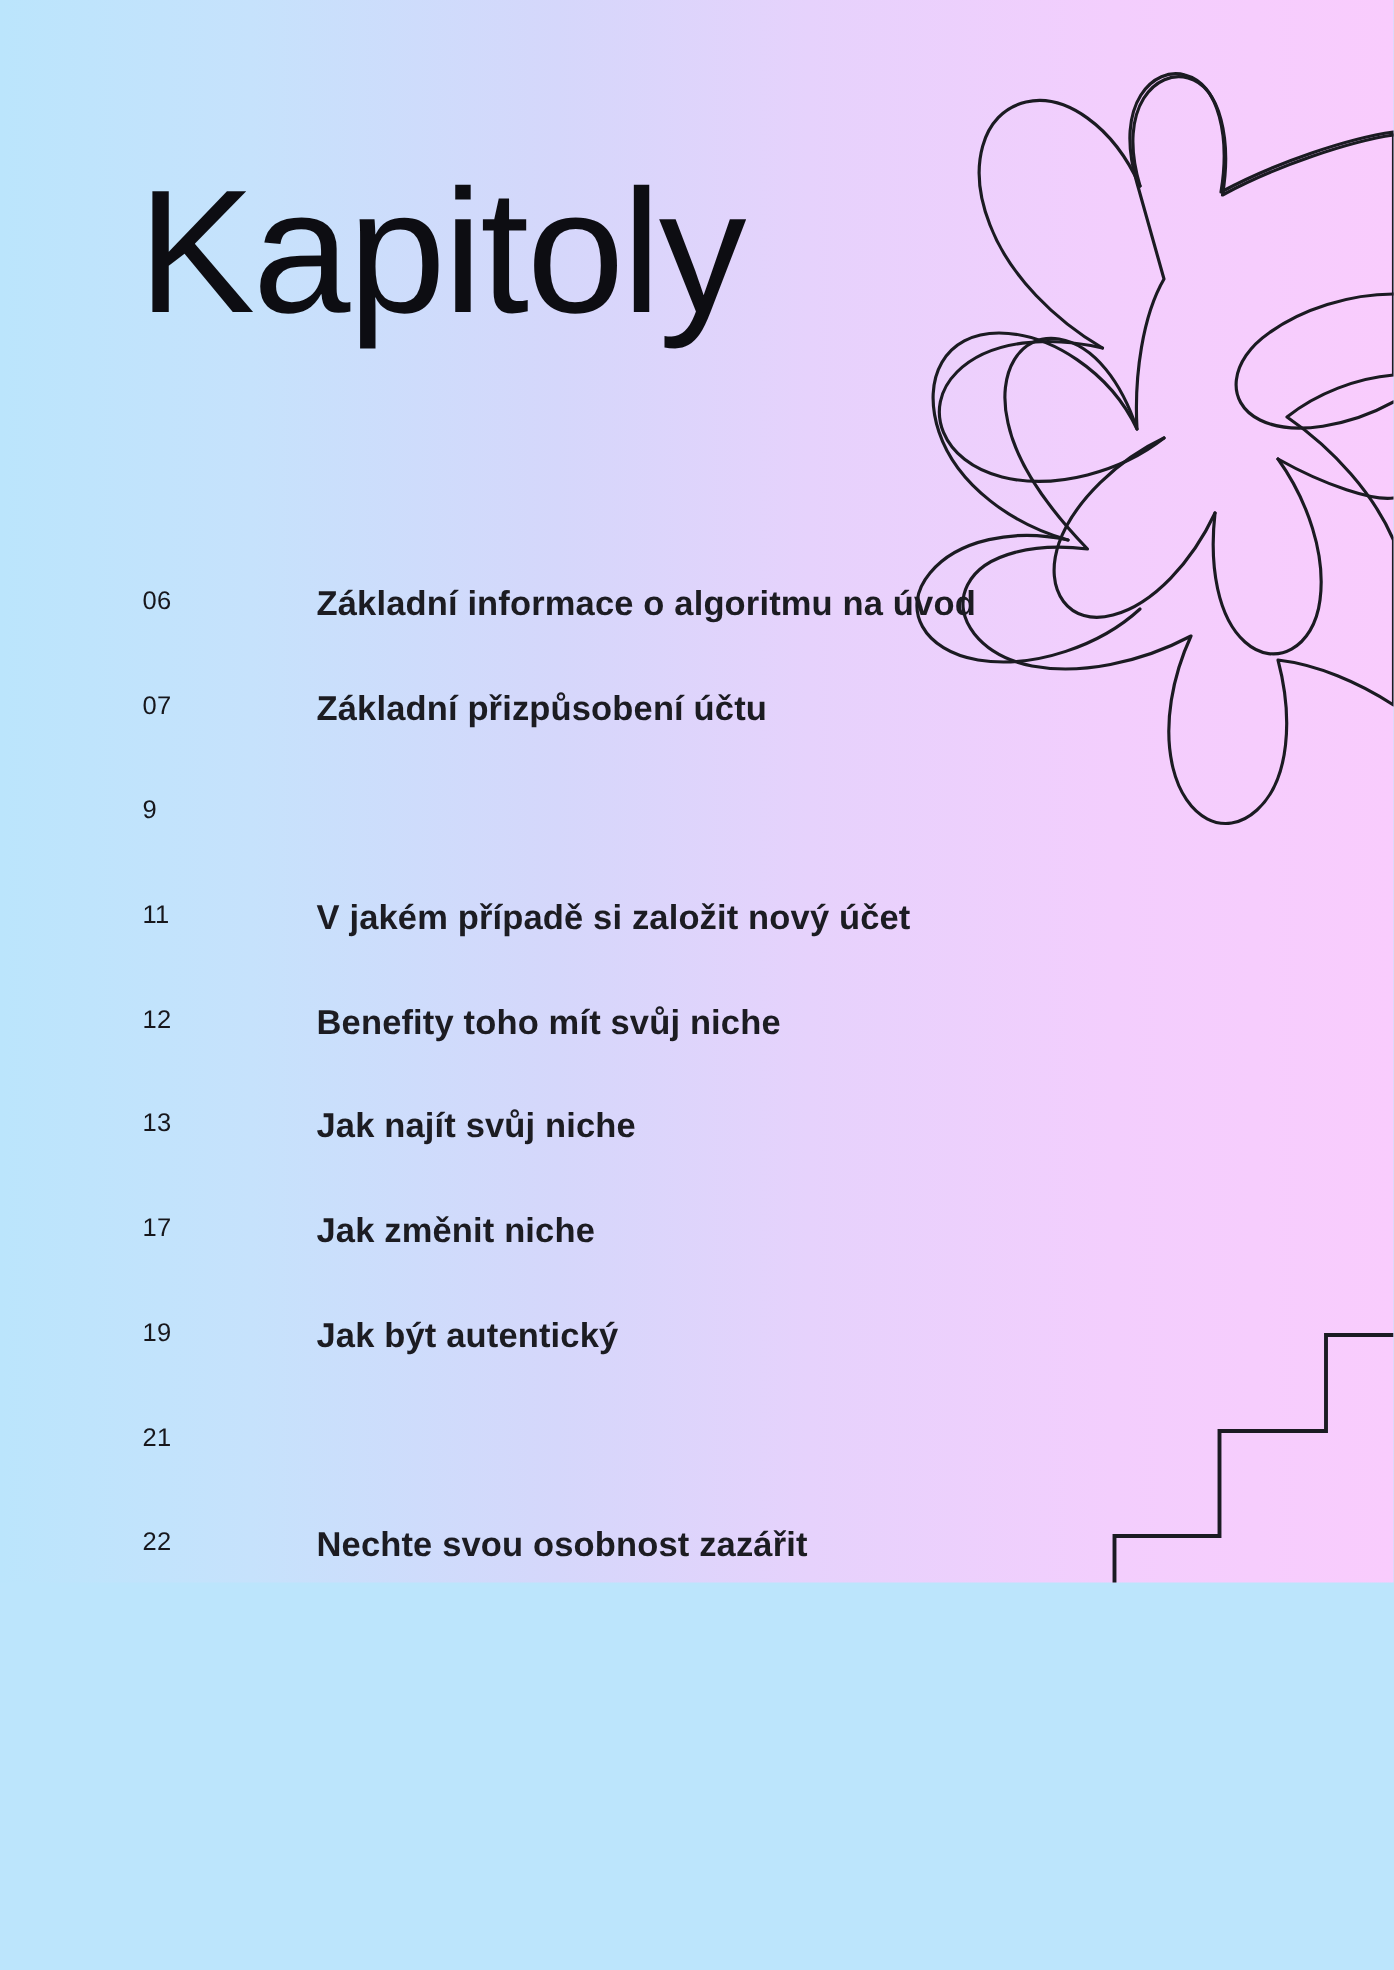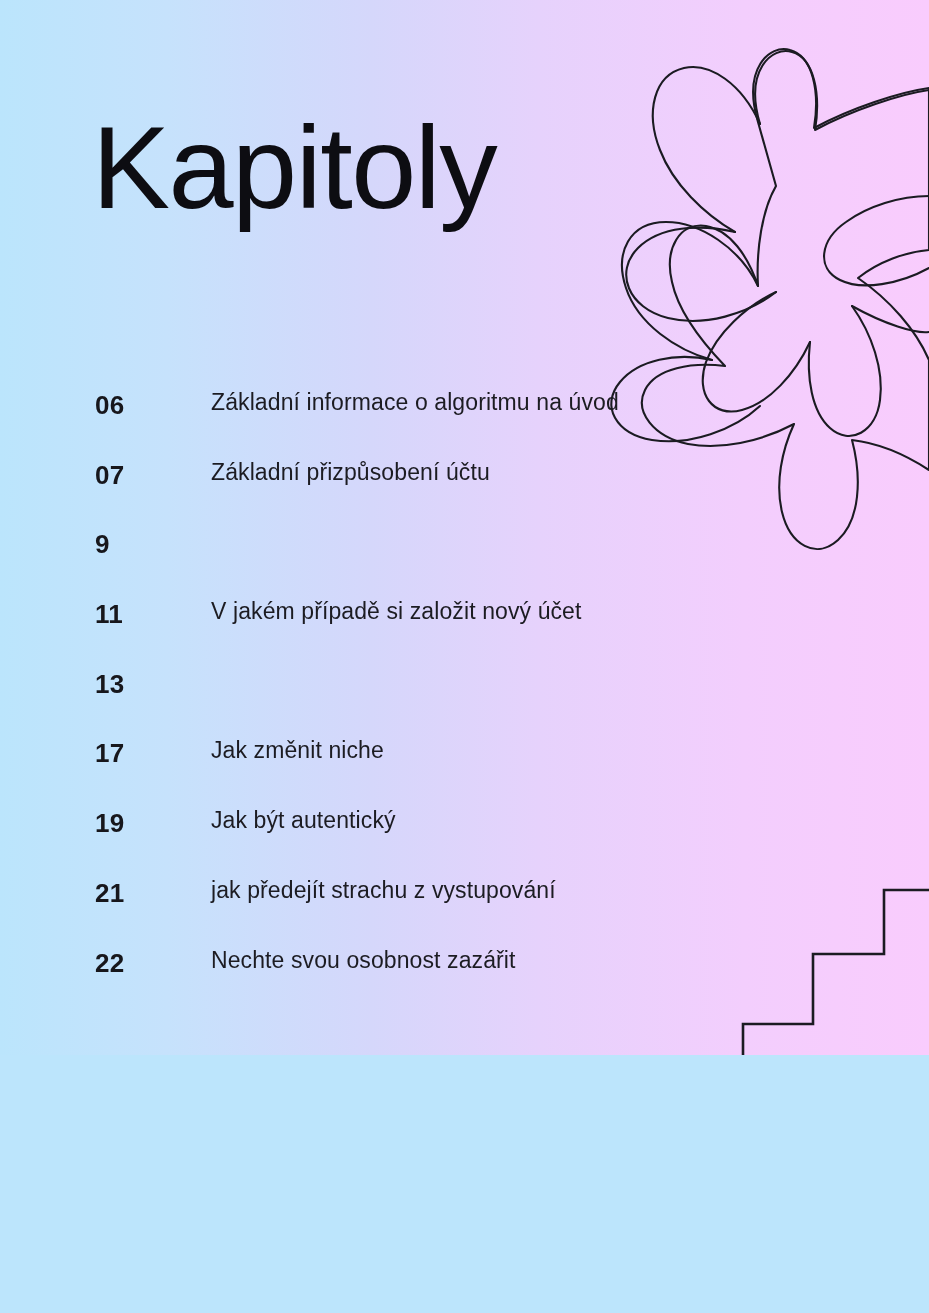--- a/index.html
+++ b/index.html
@@ -62,33 +62,33 @@
 
   .toc-row {
     position:relative;
     height:69.7px;
   }
 
   .toc-num {
     position:absolute;
     left:0;
     top:0;
-    font-size:26px;
-    font-weight:700;
+    font-size:17px;
+    font-weight:400;
     letter-spacing:0.2px;
     color:#17171c;
     line-height:1;
   }
 
   .toc-title {
     position:absolute;
     left:116px;
     top:-2px;
     font-size:23px;
-    font-weight:400;
+    font-weight:700;
     letter-spacing:0.1px;
     color:#1c1c22;
     line-height:1.1;
     white-space:nowrap;
   }
 
   
   #folio {
     position:absolute;
     left:828px;
@@ -222,38 +222,42 @@
 
     <div class="toc-row">
       <span class="toc-num">9</span>
     </div>
 
     <div class="toc-row">
       <span class="toc-num">11</span>
       <span class="toc-title">V jakém případě si založit nový účet</span>
     </div>
 
+    <div class="toc-row">
+      <span class="toc-num">12</span>
+      <span class="toc-title">Benefity toho mít svůj niche</span>
+    </div>
 
     <div class="toc-row">
       <span class="toc-num">13</span>
+      <span class="toc-title">Jak najít svůj niche</span>
     </div>
 
     <div class="toc-row">
       <span class="toc-num">17</span>
       <span class="toc-title">Jak změnit niche</span>
     </div>
 
     <div class="toc-row">
       <span class="toc-num">19</span>
       <span class="toc-title">Jak být autentický</span>
     </div>
 
     <div class="toc-row">
       <span class="toc-num">21</span>
-      <span class="toc-title">jak předejít strachu z vystupování</span>
     </div>
 
     <div class="toc-row">
       <span class="toc-num">22</span>
       <span class="toc-title">Nechte svou osobnost zazářit</span>
     </div>
 
   </div>
 
   <div id="folio">1</div>

